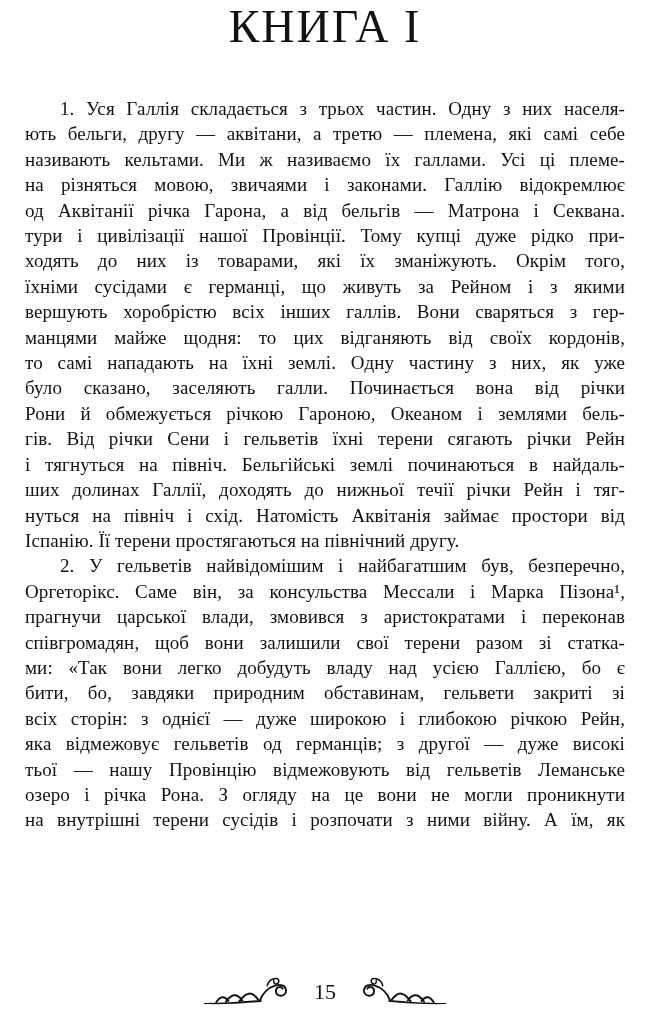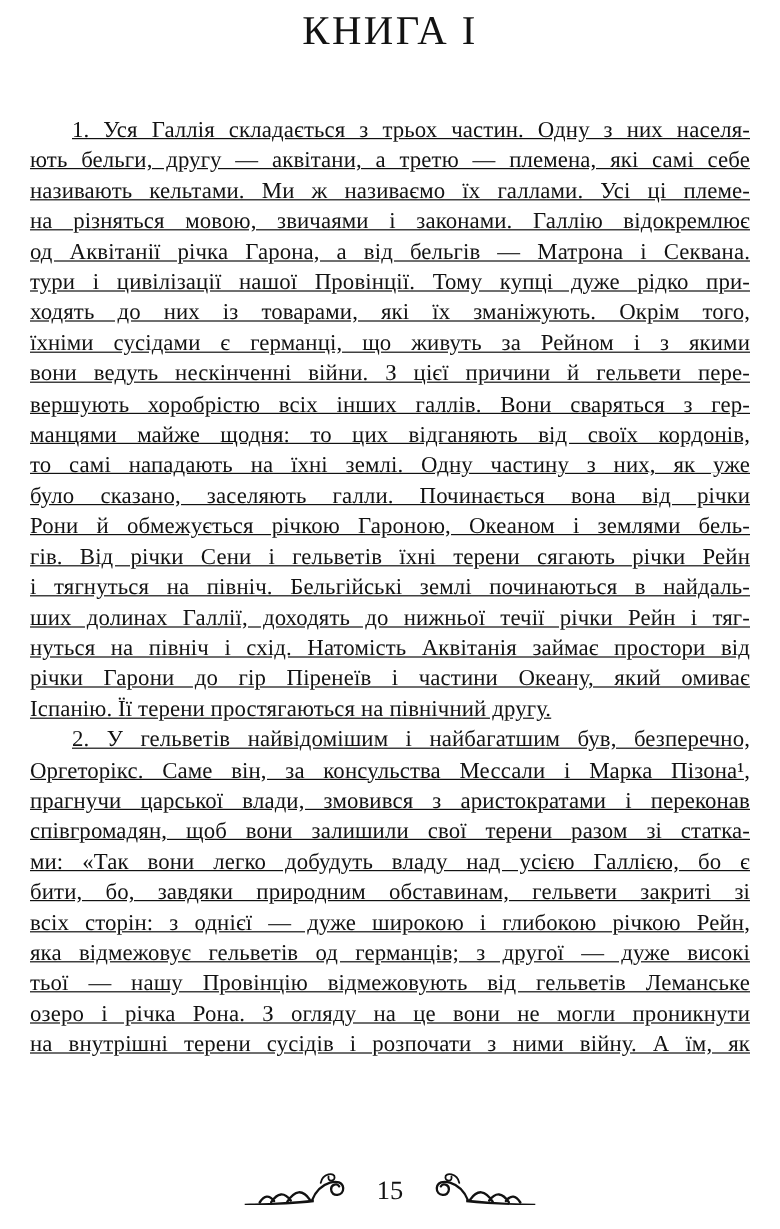--- a/index.html
+++ b/index.html
@@ -13,39 +13,38 @@
   .page {
     position: relative;
     width: 650px; height: 1024px;
     background: #ffffff;
   }
   .book-title {
     position: absolute;
     top: 2px; left: 0;
     width: 100%;
     text-align: center;
-    font-size: 34px;
+    font-size: 46px;
     line-height: 50px;
     letter-spacing: 2px;
     font-weight: normal;
     margin: 0;
   }
   .page-text {
     position: absolute;
     top: 96px; left: 25px;
     width: 600px;
   }
   .line {
     font-size: 19px;
     line-height: 25.4px;
     text-align: justify;
     text-align-last: justify;
     white-space: normal;
     letter-spacing: 0.1px;
-    text-decoration: underline;
   }
   .line.first { text-indent: 35px; }
   .line.para-end { text-align-last: left; }
   .footer {
     position: absolute;
     top: 972px; left: 0;
     width: 100%;
     display: flex;
     align-items: center;
     justify-content: center;
@@ -67,31 +66,29 @@
 
   <div class="page-text">
       <div class="line first">1. Уся Галлія складається з трьох частин. Одну з них населя-</div>
       <div class="line">ють бельги, другу — аквітани, а третю — племена, які самі себе</div>
       <div class="line">називають кельтами. Ми ж називаємо їх галлами. Усі ці племе-</div>
       <div class="line">на різняться мовою, звичаями і законами. Галлію відокремлює</div>
       <div class="line">од Аквітанії річка Гарона, а від бельгів — Матрона і Секвана.</div>
       <div class="line">тури і цивілізації нашої Провінції. Тому купці дуже рідко при-</div>
       <div class="line">ходять до них із товарами, які їх зманіжують. Окрім того,</div>
       <div class="line">їхніми сусідами є германці, що живуть за Рейном і з якими</div>
-      <div class="line">вони ведуть нескінченні війни. З цієї причини й гельвети пере-</div>
       <div class="line">вершують хоробрістю всіх інших галлів. Вони сваряться з гер-</div>
       <div class="line">манцями майже щодня: то цих відганяють від своїх кордонів,</div>
       <div class="line">то самі нападають на їхні землі. Одну частину з них, як уже</div>
       <div class="line">було сказано, заселяють галли. Починається вона від річки</div>
       <div class="line">Рони й обмежується річкою Гароною, Океаном і землями бель-</div>
       <div class="line">гів. Від річки Сени і гельветів їхні терени сягають річки Рейн</div>
       <div class="line">і тягнуться на північ. Бельгійські землі починаються в найдаль-</div>
       <div class="line">ших долинах Галлії, доходять до нижньої течії річки Рейн і тяг-</div>
       <div class="line">нуться на північ і схід. Натомість Аквітанія займає простори від</div>
-      <div class="line">річки Гарони до гір Піренеїв і частини Океану, який омиває</div>
       <div class="line para-end">Іспанію. Її терени простягаються на північний другу.</div>
       <div class="line first">2. У гельветів найвідомішим і найбагатшим був, безперечно,</div>
       <div class="line">Оргеторікс. Саме він, за консульства Мессали і Марка Пізона¹,</div>
       <div class="line">прагнучи царської влади, змовився з аристократами і переконав</div>
       <div class="line">співгромадян, щоб вони залишили свої терени разом зі статка-</div>
       <div class="line">ми: «Так вони легко добудуть владу над усією Галлією, бо є</div>
       <div class="line">бити, бо, завдяки природним обставинам, гельвети закриті зі</div>
       <div class="line">всіх сторін: з однієї — дуже широкою і глибокою річкою Рейн,</div>
       <div class="line">яка відмежовує гельветів од германців; з другої — дуже високі</div>
       <div class="line">тьої — нашу Провінцію відмежовують від гельветів Леманське</div>

